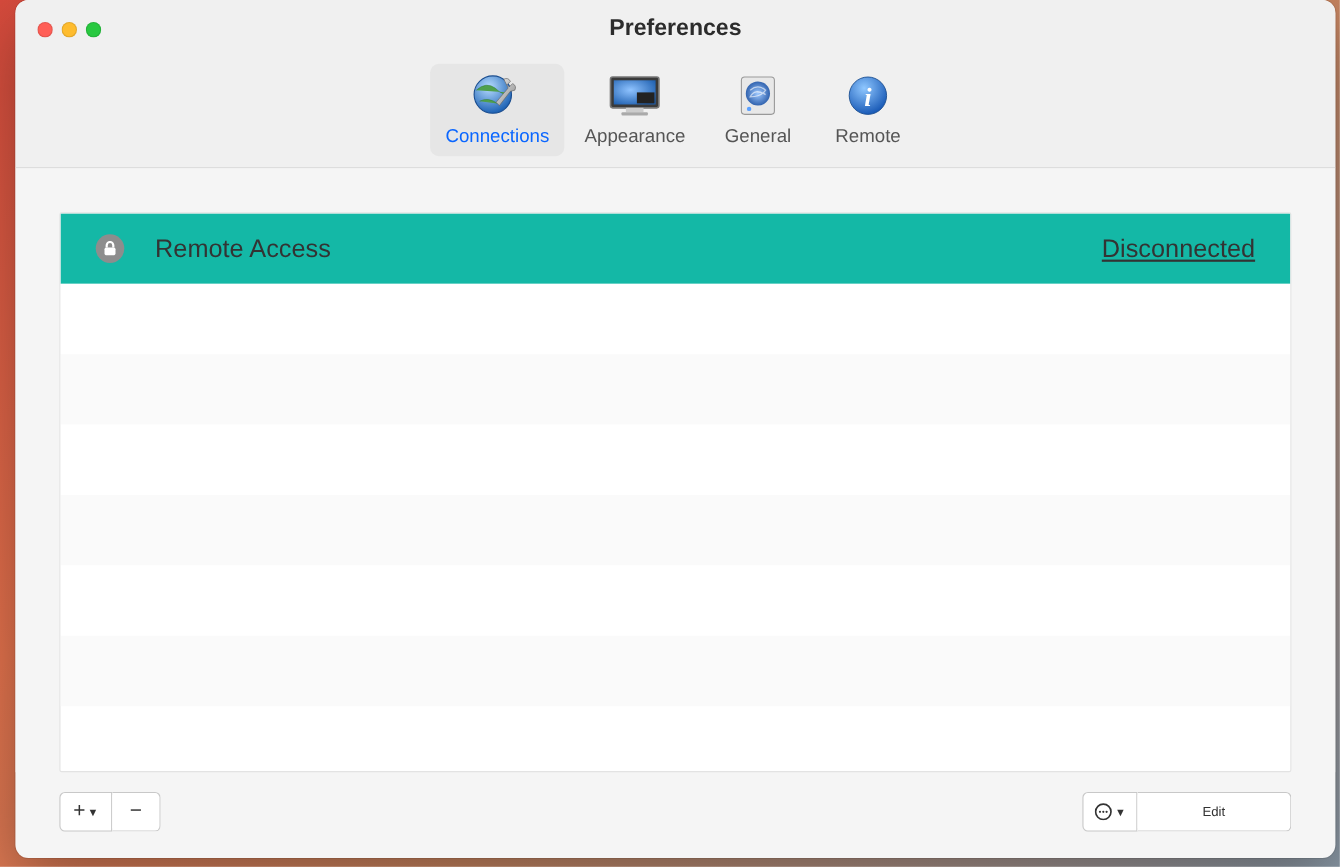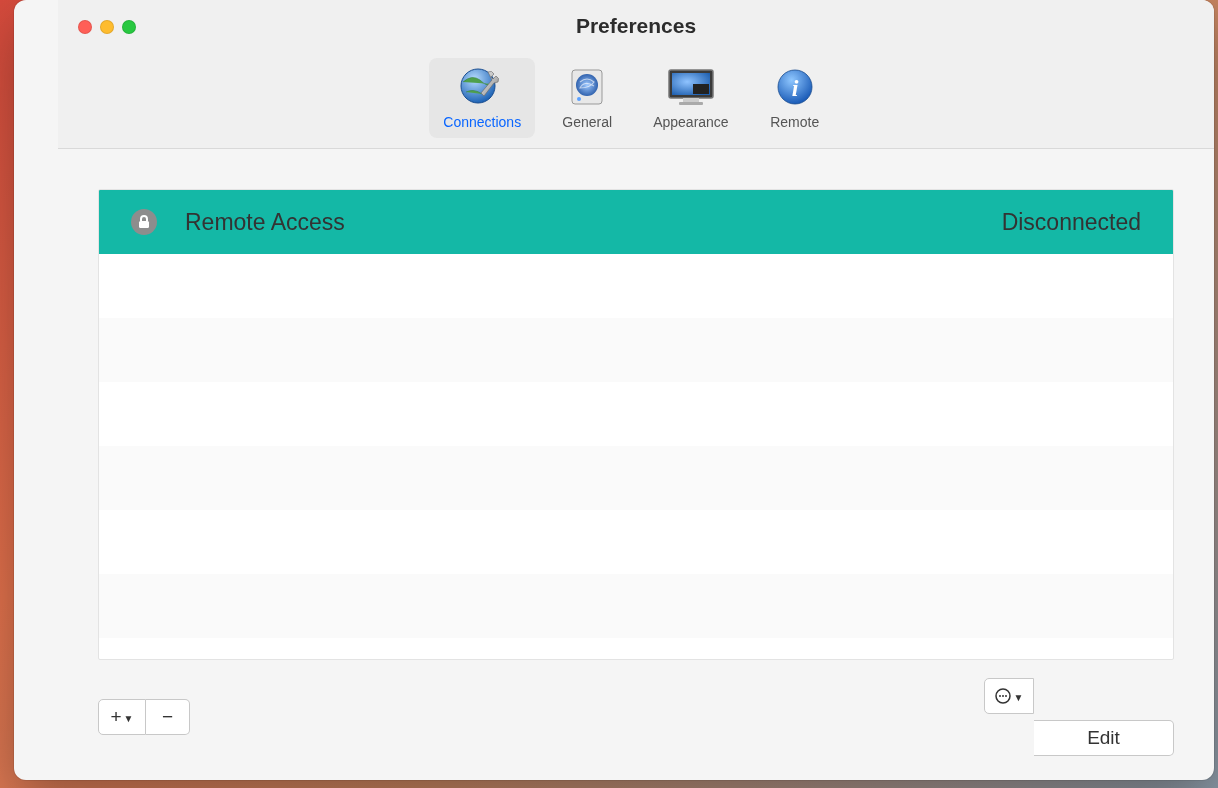--- a/index.html
+++ b/index.html
@@ -20,21 +20,20 @@
       left: 14px;
       top: 0;
       width: 1200px;
       height: 780px;
       background: #f5f5f5;
       border-radius: 12px;
       box-shadow: 0 20px 60px rgba(0,0,0,0.35), 0 0 0 1px rgba(0,0,0,0.08);
       display: flex;
       flex-direction: column;
       overflow: hidden;
-      padding-left: 44px;
     }
     .titlebar {
       display: flex;
       align-items: center;
       height: 52px;
       position: relative;
       background: #f0f0f0;
     }
     .traffic-lights {
       display: flex;
@@ -81,21 +80,21 @@
     }
     .toolbar-item .icon-wrap {
       width: 52px;
       height: 46px;
       display: flex;
       align-items: center;
       justify-content: center;
       margin-bottom: 4px;
     }
     .toolbar-item .label {
-      font-size: 14px;
+      font-size: 17px;
       color: #555;
     }
     .toolbar-item.selected .label {
       color: #0a66ff;
     }
     .content {
       flex: 1;
       padding: 40px 40px 0 40px;
       background: #f5f5f5;
       display: flex;
@@ -125,20 +124,21 @@
       display: flex;
       align-items: center;
       justify-content: center;
       margin-right: 28px;
     }
     .list-header .name {
       flex: 1;
     }
     .list-header .status {
       color: #333;
+      text-decoration: underline;
     }
     .list-rows {
       display: flex;
       flex-direction: column;
     }
     .list-row {
       height: 64px;
     }
     .list-row:nth-child(even) {
       background: #fafafa;
@@ -178,22 +178,21 @@
     }
     .btn-actions {
       width: 50px;
       border-radius: 5px 0 0 5px;
       gap: 3px;
     }
     .btn-edit {
       width: 140px;
       border-radius: 0 5px 5px 0;
       border-left: none;
-      font-size: 19px;
-      margin-top: 42px;
+      font-size: 12px;
     }
     .right-group {
       display: flex;
     }
     .caret-down {
       font-size: 10px;
       position: relative;
       top: 1px;
     }
     svg { display: block; }
@@ -229,49 +228,49 @@
             <stop offset="100%" stop-color="#888"></stop>
           </linearGradient>
           <path d="M30 6 q 4 -2 6 2 l -3 3 l 2 2 l 3 -3 q 4 2 2 6 l -4 1 L 26 30 l -3 -3 L 34 14 z" fill="url(#gwrench)" stroke="#666" stroke-width="0.6"></path>
         </svg>
       </div>
       <span class="label">Connections</span>
     </div>
 
     <div class="toolbar-item">
       <div class="icon-wrap">
-        <svg width="42" height="42" viewBox="0 0 42 42">
-          <rect x="6" y="4" width="30" height="34" rx="3" fill="#e8e8e8" stroke="#999" stroke-width="1"></rect>
-          <radialGradient id="swirl1" cx="50%" cy="50%" r="60%">
-            <stop offset="0%" stop-color="#9fc9ff"></stop>
-            <stop offset="100%" stop-color="#1b4e9e"></stop>
-          </radialGradient>
-          <circle cx="21" cy="19" r="11" fill="url(#swirl1)"></circle>
-          <path d="M14 16 Q 21 10 28 16 Q 24 22 14 22 Q 18 14 28 20" fill="none" stroke="#fff" stroke-width="1.2" opacity="0.6"></path>
-          <circle cx="13" cy="33" r="2" fill="#5aa0ff"></circle>
-        </svg>
-      </div>
-      <span class="label">General</span>
-    </div>
-
-    <div class="toolbar-item">
-      <div class="icon-wrap">
         <svg width="52" height="42" viewBox="0 0 52 42">
           <rect x="4" y="4" width="44" height="28" rx="2" fill="#3a3a3a" stroke="#777" stroke-width="1.5"></rect>
           <radialGradient id="screen1" cx="40%" cy="40%" r="70%">
             <stop offset="0%" stop-color="#8fc3ff"></stop>
             <stop offset="100%" stop-color="#1e5faf"></stop>
           </radialGradient>
           <rect x="7" y="7" width="38" height="22" fill="url(#screen1)"></rect>
           <rect x="28" y="18" width="16" height="10" fill="#222"></rect>
           <rect x="18" y="32" width="16" height="4" fill="#ccc"></rect>
           <rect x="14" y="36" width="24" height="3" rx="1" fill="#aaa"></rect>
         </svg>
       </div>
       <span class="label">Appearance</span>
+    </div>
+
+    <div class="toolbar-item">
+      <div class="icon-wrap">
+        <svg width="42" height="42" viewBox="0 0 42 42">
+          <rect x="6" y="4" width="30" height="34" rx="3" fill="#e8e8e8" stroke="#999" stroke-width="1"></rect>
+          <radialGradient id="swirl1" cx="50%" cy="50%" r="60%">
+            <stop offset="0%" stop-color="#9fc9ff"></stop>
+            <stop offset="100%" stop-color="#1b4e9e"></stop>
+          </radialGradient>
+          <circle cx="21" cy="19" r="11" fill="url(#swirl1)"></circle>
+          <path d="M14 16 Q 21 10 28 16 Q 24 22 14 22 Q 18 14 28 20" fill="none" stroke="#fff" stroke-width="1.2" opacity="0.6"></path>
+          <circle cx="13" cy="33" r="2" fill="#5aa0ff"></circle>
+        </svg>
+      </div>
+      <span class="label">General</span>
     </div>
 
 
     <div class="toolbar-item">
       <div class="icon-wrap">
         <svg width="42" height="42" viewBox="0 0 42 42">
           <radialGradient id="info1" cx="40%" cy="30%" r="70%">
             <stop offset="0%" stop-color="#8fc7ff"></stop>
             <stop offset="100%" stop-color="#1a5bb7"></stop>
           </radialGradient>

